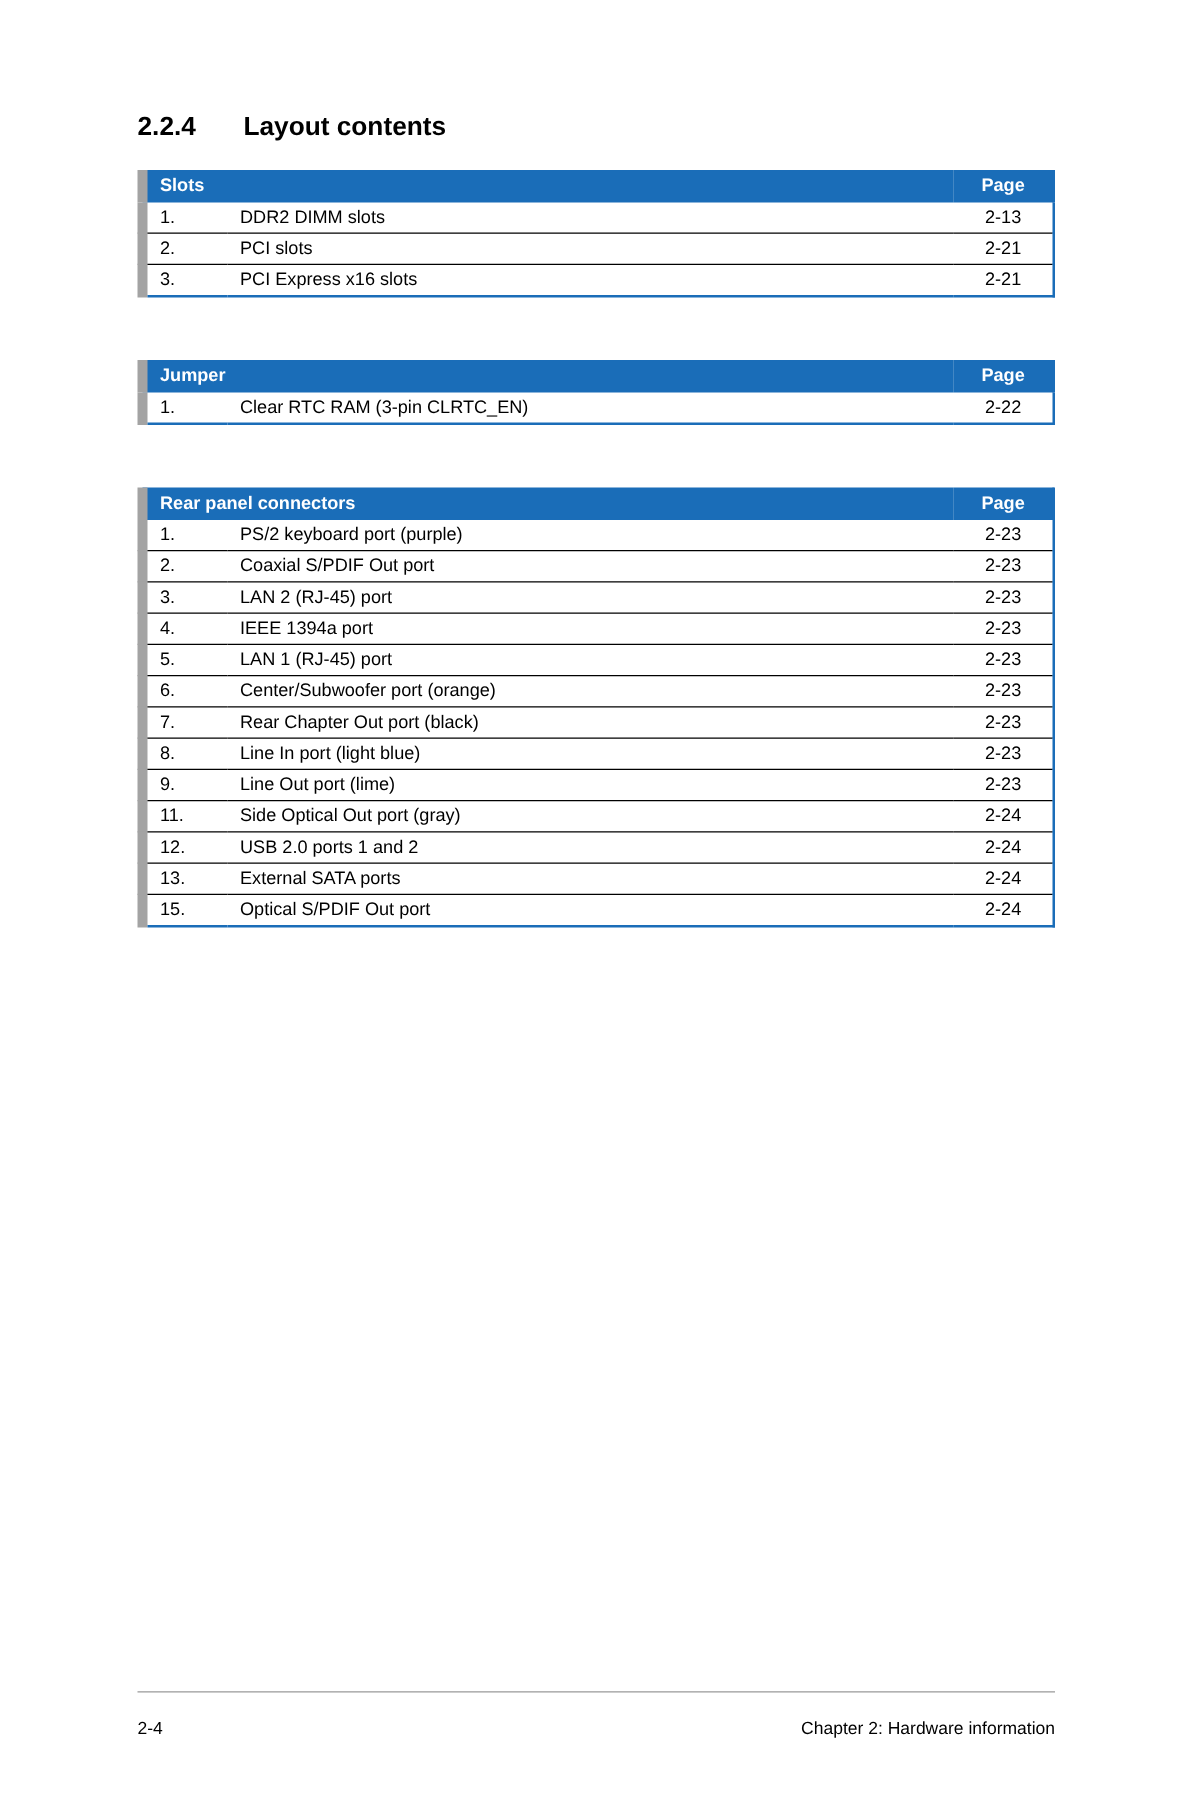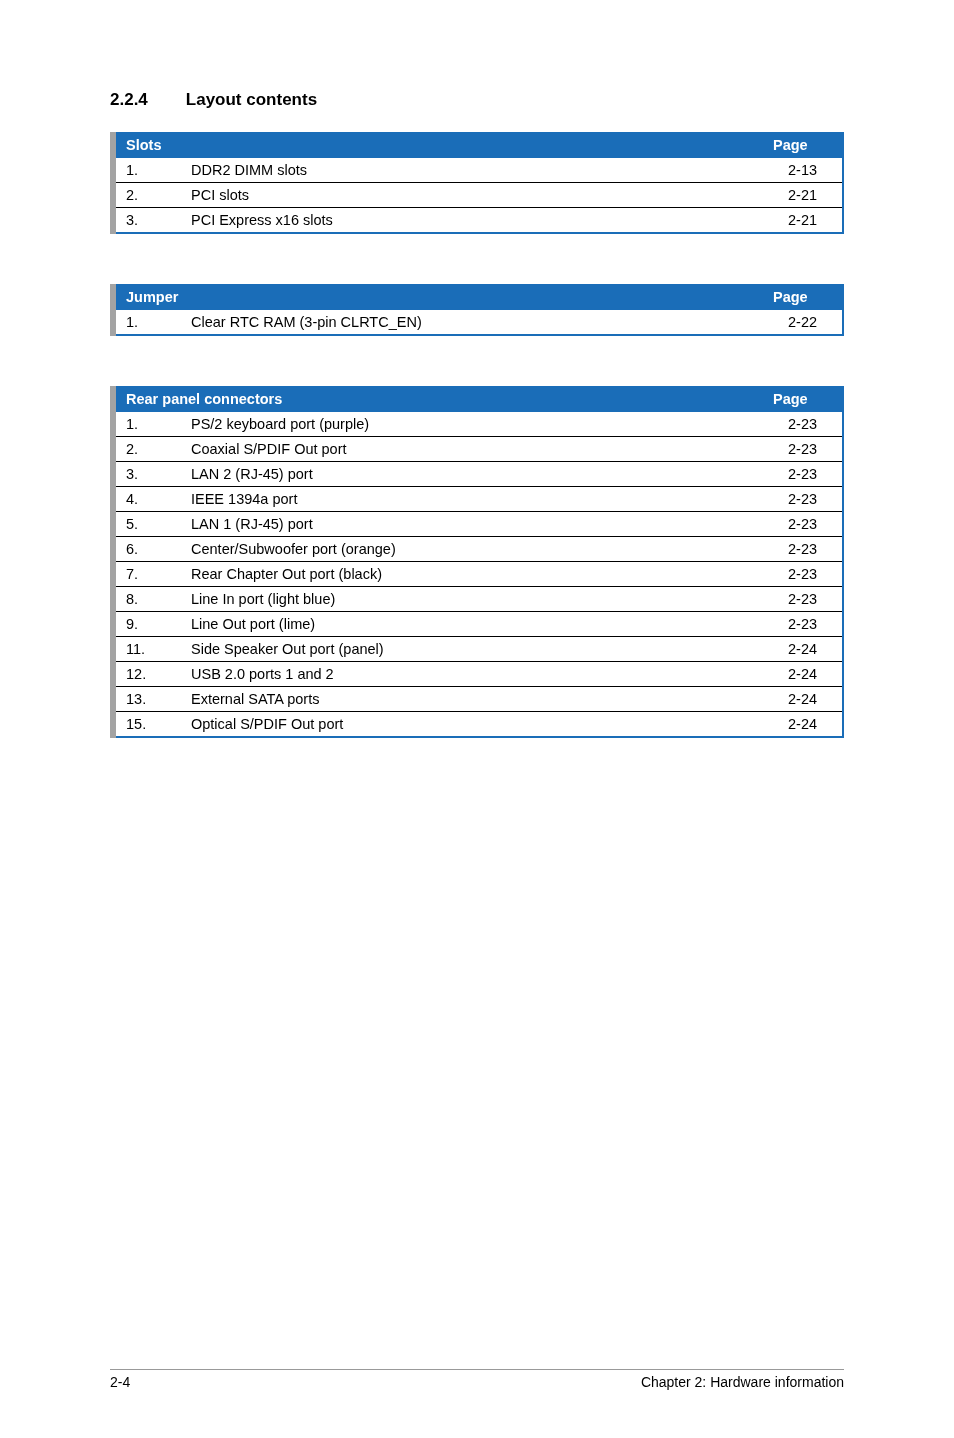--- a/index.html
+++ b/index.html
@@ -11,21 +11,21 @@
     body {
       font-family: Arial, Helvetica, sans-serif;
       background: #fff;
       width: 954px;
       height: 1438px;
       padding: 90px 110px 40px 110px;
       position: relative;
     }
     
     .section-heading {
-      font-size: 17px;
+      font-size: 21px;
       font-weight: bold;
       margin-bottom: 22px;
     }
     
     .section-number {
       display: inline-block;
       margin-right: 38px;
     }
     
     .table-container {
@@ -33,40 +33,40 @@
     }
     
     .table-container.last {
       margin-bottom: 0;
       border-radius: 15px;
     }
     
     table {
       width: 100%;
       border-collapse: collapse;
-      border-left: 6px solid #a3a3a3;
+      border-left: 8px solid #a3a3a3;
       border-right: 2px solid #1a6db8;
       border-bottom: 2px solid #1a6db8;
       padding-left: 17px;
     }
     
     thead tr {
       background-color: #1a6db8;
       color: #fff;
     }
     
     thead th {
       padding: 5px 10px;
       font-weight: bold;
       font-size: 14.5px;
       text-align: left;
     }
     
     thead th.page-col {
-      text-align: left;
+      text-align: center;
     }
     
     tbody td {
       padding: 4px 10px;
       font-size: 14.5px;
       border-bottom: 1px solid #000;
       color: #000;
     }
     
     tbody tr:last-child td {
@@ -81,21 +81,21 @@
       text-align: center;
       width: 80px;
     }
     
     .footer {
       position: absolute;
       bottom: 48px;
       left: 110px;
       right: 110px;
       border-top: 1px solid #999;
-      padding-top: 4px;
+      padding-top: 20px;
       display: flex;
       justify-content: space-between;
       font-size: 14px;
       color: #000;
     }
   </style>
 </head>
 <body>
 
 <h2 class="section-heading">
@@ -197,21 +197,21 @@
           <td>Line In port (light blue)</td>
           <td class="page-col">2-23</td>
         </tr>
         <tr>
           <td class="num-col">9.</td>
           <td>Line Out port (lime)</td>
           <td class="page-col">2-23</td>
         </tr>
         <tr>
           <td class="num-col">11.</td>
-          <td>Side Speaker Out port (panel)</td>
+          <td>Side Optical Out port (gray)</td>
           <td class="page-col">2-24</td>
         </tr>
         <tr>
           <td class="num-col">12.</td>
           <td>USB 2.0 ports 1 and 2</td>
           <td class="page-col">2-24</td>
         </tr>
         <tr>
           <td class="num-col">13.</td>
           <td>External SATA ports</td>

